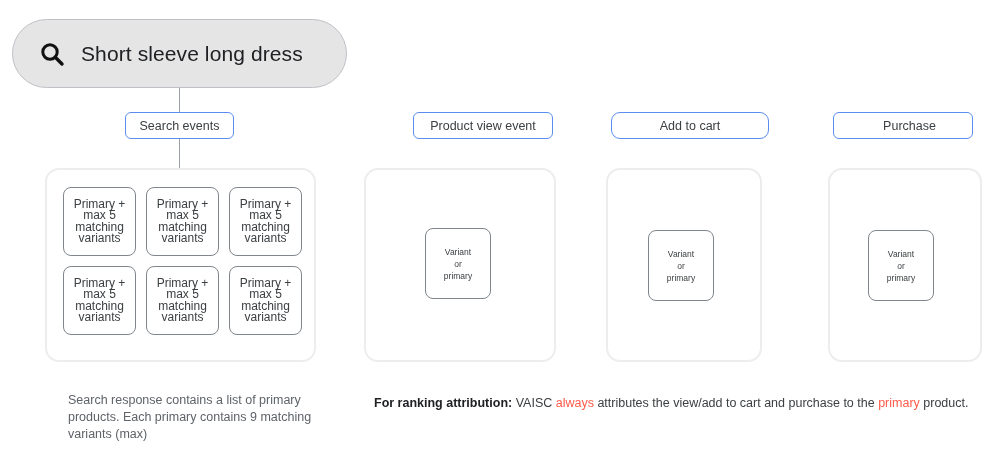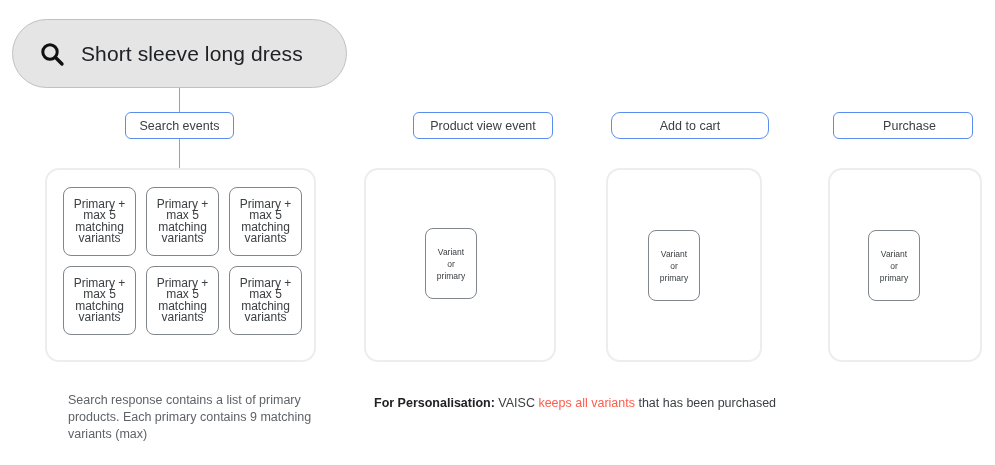--- a/index.html
+++ b/index.html
@@ -110,21 +110,21 @@
     justify-content: center;
     text-align: center;
     font-size: 12px;
     line-height: 11.5px;
     color: #3c4043;
   }
 
   
   .single-card {
     position: absolute;
-    width: 52px;
+    width: 66px;
     height: 71px;
     box-sizing: border-box;
     border: 1px solid #80868b;
     border-radius: 8px;
     background: #fff;
     display: flex;
     align-items: center;
     justify-content: center;
     text-align: center;
     font-size: 8.5px;
@@ -256,15 +256,15 @@
     <span>Variant</span><br>
     <span>or</span><br>
     <span>primary</span>
   </span>
 </div>
 
 <div class="caption-left">Search response contains a list of primary products. Each primary contains 9 matching variants (max)</div>
 
 <div class="notes">
   <div class="note-line">
-    <b>For Personalisation:</b><span> VAISC </span><span class="hl">keeps all variants</span><span> that has been purchased</span>
+    <b>For ranking attribution:</b><span> VAISC </span><span class="hl">always</span><span> attributes the view/add to cart and purchase to the </span><span class="hl">primary</span><span> product.</span>
   </div>
 </div>
 
 </body></html>

